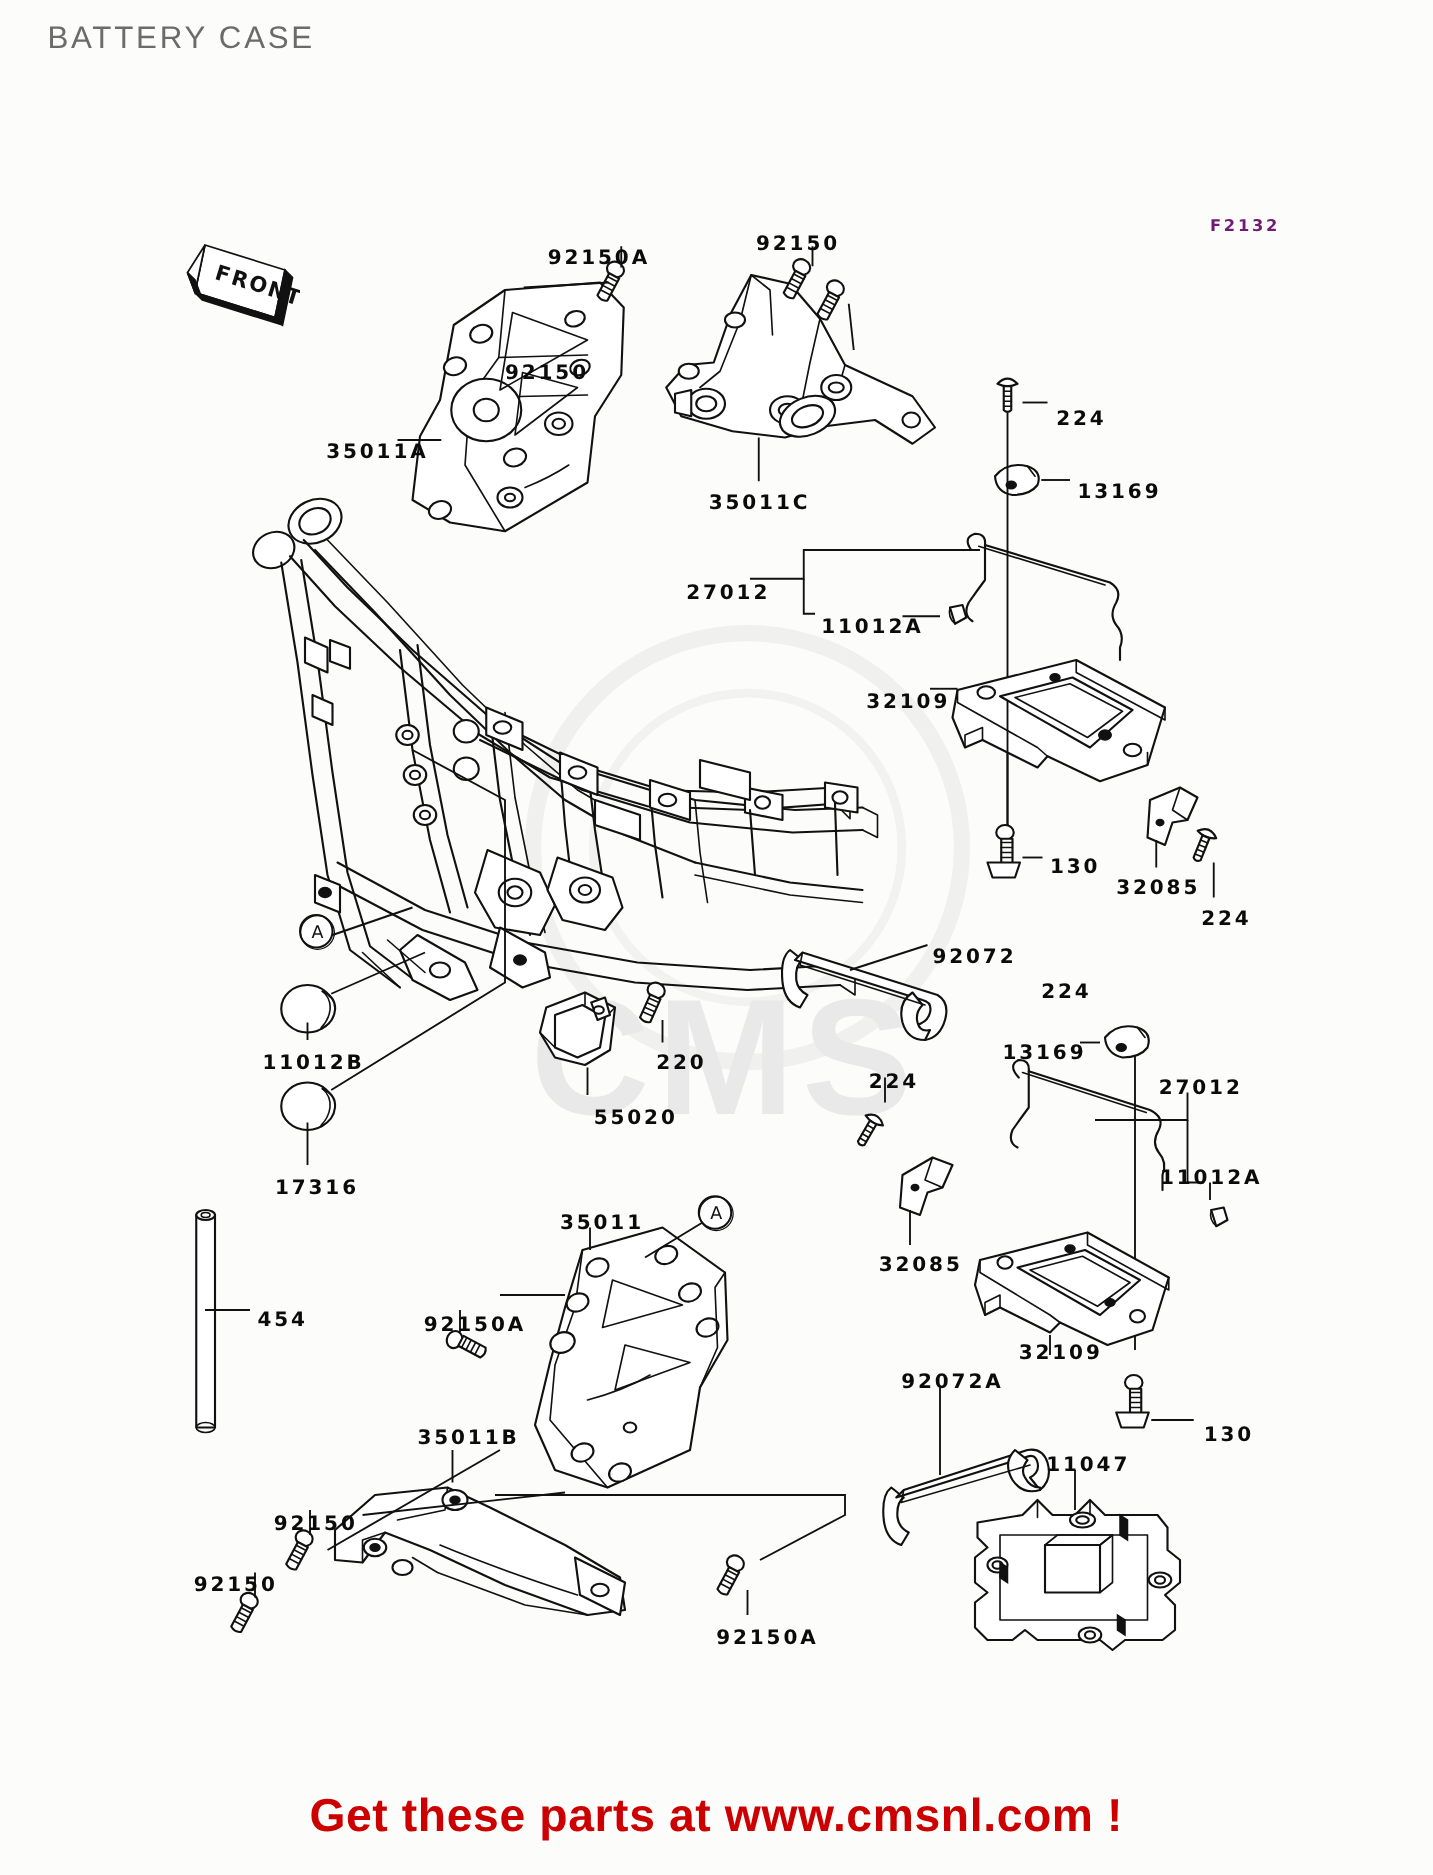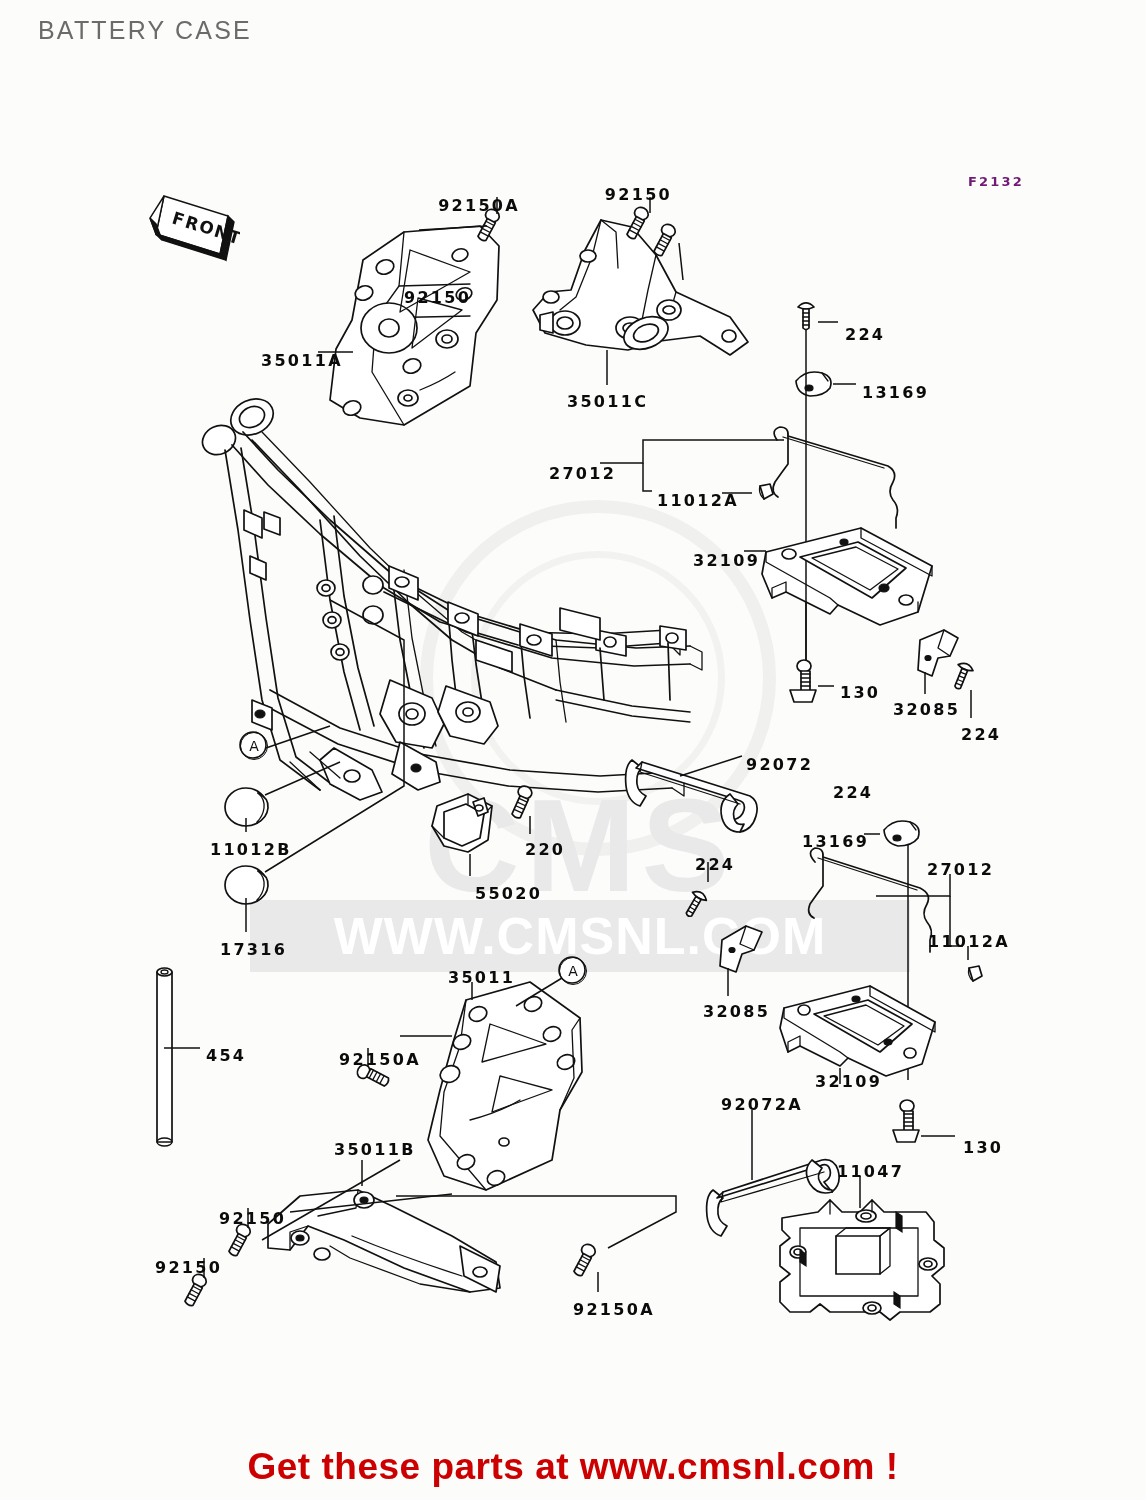--- a/index.html
+++ b/index.html
@@ -17,21 +17,20 @@
   #diagram-code{
     position:absolute;left:968px;top:174px;
     font-size:13px;letter-spacing:2.2px;color:#701a75;
     font-family:"DejaVu Sans", sans-serif;font-weight:600;
   }
   #footer-cta{
     position:absolute;left:0;top:1432px;width:100%;
     text-align:center;color:#cc0000;
     font-size:37px;font-weight:700;letter-spacing:.5px;
     font-family:"Liberation Sans", sans-serif;
-    margin-top:14px;
   }
   
   #watermark{
     position:absolute;left:0;top:0;width:100%;height:100%;
     pointer-events:none;z-index:1;
   }
   #wm-big{
     position:absolute;left:300px;top:770px;width:560px;
     text-align:center;font-size:132px;font-weight:700;
     color:#e9e9e9;letter-spacing:6px;
@@ -69,21 +68,20 @@
     display:flex;align-items:center;justify-content:center;color:#111;
   }
   #front-arrow{position:absolute;left:140px;top:190px;z-index:4;}
 </style>
 </head>
 <body>
 
 <div id="watermark">
   <div id="wm-logo"></div>
   <div id="wm-big">CMS</div>
-  <div id="wm-url">WWW.CMSNL.COM</div>
 </div>
 
 <div id="page-title">BATTERY CASE</div>
 <div id="diagram-code">F2132</div>
 
 <div id="front-arrow">
   <svg width="100" height="78" viewBox="0 0 100 78">
     <g fill="#111" stroke="#111" stroke-width="1.4">
       <path d="M24 6 L88 26 L80 64 L16 44 Z" fill="#fff"></path>
       <path d="M24 6 L10 28 L16 44 Z" fill="#fff"></path>

